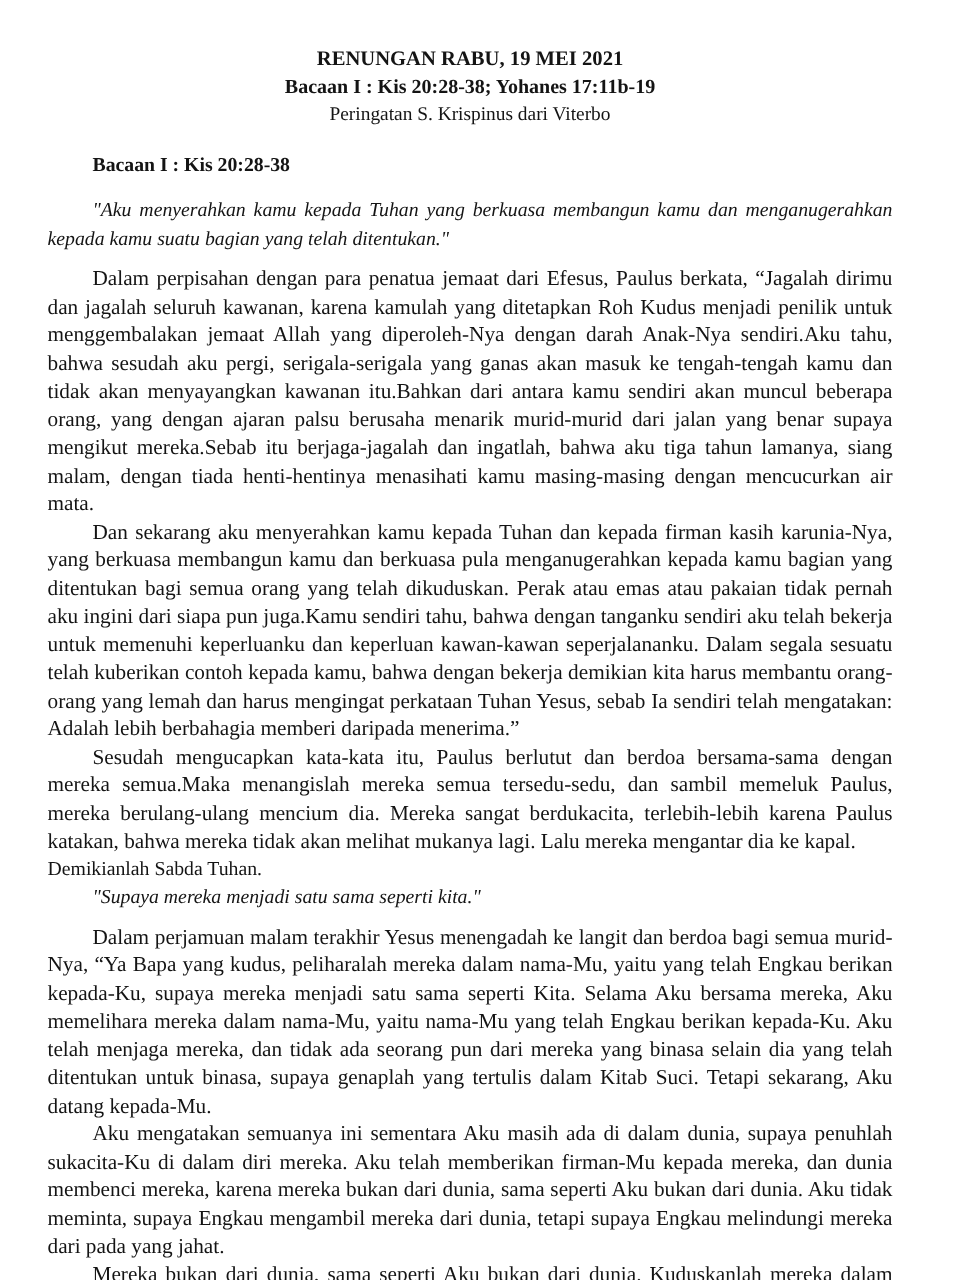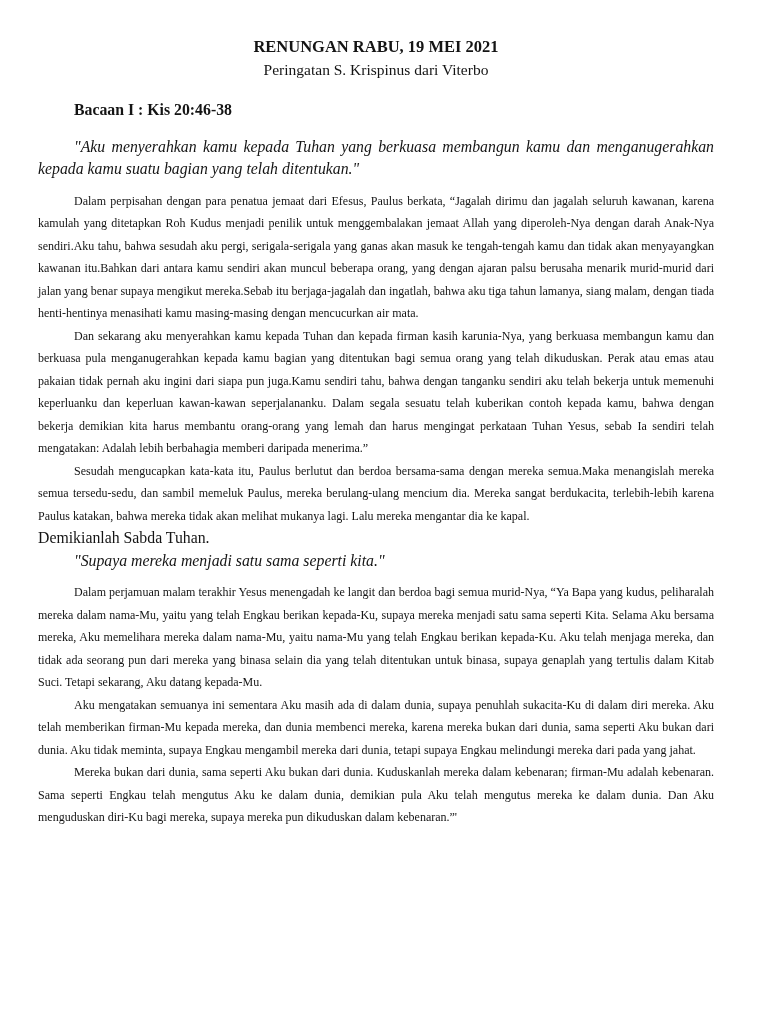--- a/index.html
+++ b/index.html
@@ -49,45 +49,46 @@
   }
   .scripture-quote {
     font-style: italic;
     font-size: 15.8px;
     line-height: 22.5px;
     text-indent: 36px;
     text-align: justify;
     margin: 0 0 9px 0;
   }
   .body-para {
-    font-size: 12px;
+    font-size: 17px;
     line-height: 22.5px;
     text-align: justify;
     text-indent: 36px;
     margin: 0;
   }
   .closing-line {
     font-size: 15.8px;
     line-height: 22.5px;
     margin: 0;
   }
   .section { margin: 0; }
 </style>
 </head>
 <body>
 
 <div class="page">
 
   <div class="doc-header">
     <div class="doc-title">RENUNGAN RABU, 19 MEI 2021</div>
+    <div class="doc-subtitle">Bacaan I :  Kis 20:28-38; Yohanes 17:11b-19</div>
     <div class="doc-memorial">Peringatan S. Krispinus dari Viterbo</div>
   </div>
 
   <div class="section">
-    <div class="section-heading">Bacaan I :  Kis 20:46-38</div>
+    <div class="section-heading">Bacaan I :  Kis 20:28-38</div>
     <p class="scripture-quote">"Aku menyerahkan kamu kepada Tuhan yang berkuasa membangun kamu dan menganugerahkan kepada kamu suatu bagian yang telah ditentukan."</p>
     <p class="body-para">Dalam perpisahan dengan para penatua jemaat dari Efesus, Paulus berkata, “Jagalah dirimu dan jagalah seluruh kawanan, karena kamulah yang ditetapkan Roh Kudus menjadi penilik untuk menggembalakan jemaat Allah yang diperoleh-Nya dengan darah Anak-Nya sendiri.Aku tahu, bahwa sesudah aku pergi, serigala-serigala yang ganas akan masuk ke tengah-tengah kamu dan tidak akan menyayangkan kawanan itu.Bahkan dari antara kamu sendiri akan muncul beberapa orang, yang dengan ajaran palsu berusaha menarik murid-murid dari jalan yang benar supaya mengikut mereka.Sebab itu berjaga-jagalah dan ingatlah, bahwa aku tiga tahun lamanya, siang malam, dengan tiada henti-hentinya menasihati kamu masing-masing dengan mencucurkan air mata.</p>
     <p class="body-para">Dan sekarang aku menyerahkan kamu kepada Tuhan dan kepada firman kasih karunia-Nya, yang berkuasa membangun kamu dan berkuasa pula menganugerahkan kepada kamu bagian yang ditentukan bagi semua orang yang telah dikuduskan. Perak atau emas atau pakaian tidak pernah aku ingini dari siapa pun juga.Kamu sendiri tahu, bahwa dengan tanganku sendiri aku telah bekerja untuk memenuhi keperluanku dan keperluan kawan-kawan seperjalananku. Dalam segala sesuatu telah kuberikan contoh kepada kamu, bahwa dengan bekerja demikian kita harus membantu orang-orang yang lemah dan harus mengingat perkataan Tuhan Yesus, sebab Ia sendiri telah mengatakan: Adalah lebih berbahagia memberi daripada menerima.”</p>
     <p class="body-para">Sesudah mengucapkan kata-kata itu, Paulus berlutut dan berdoa bersama-sama dengan mereka semua.Maka menangislah mereka semua tersedu-sedu, dan sambil memeluk Paulus, mereka berulang-ulang mencium dia. Mereka sangat berdukacita, terlebih-lebih karena Paulus katakan, bahwa mereka tidak akan melihat mukanya lagi. Lalu mereka mengantar dia ke kapal.</p>
     <p class="closing-line">Demikianlah Sabda Tuhan.</p>
   </div>
 
   <div class="section">
     <p class="scripture-quote">"Supaya mereka menjadi satu sama seperti kita."</p>
     <p class="body-para">Dalam perjamuan malam terakhir Yesus menengadah ke langit dan berdoa bagi semua murid-Nya, “Ya Bapa yang kudus, peliharalah mereka dalam nama-Mu, yaitu yang telah Engkau berikan kepada-Ku, supaya mereka menjadi satu sama seperti Kita. Selama Aku bersama mereka, Aku memelihara mereka dalam nama-Mu, yaitu nama-Mu yang telah Engkau berikan kepada-Ku. Aku telah menjaga mereka, dan tidak ada seorang pun dari mereka yang binasa selain dia yang telah ditentukan untuk binasa, supaya genaplah yang tertulis dalam Kitab Suci. Tetapi sekarang, Aku datang kepada-Mu.</p>

